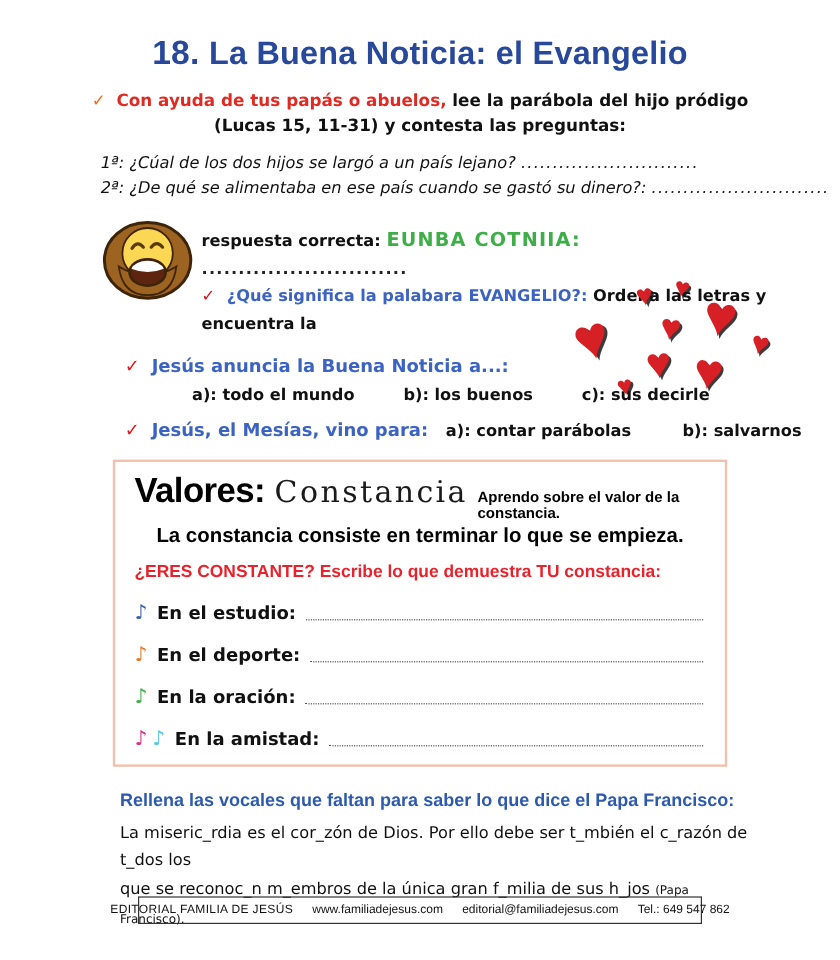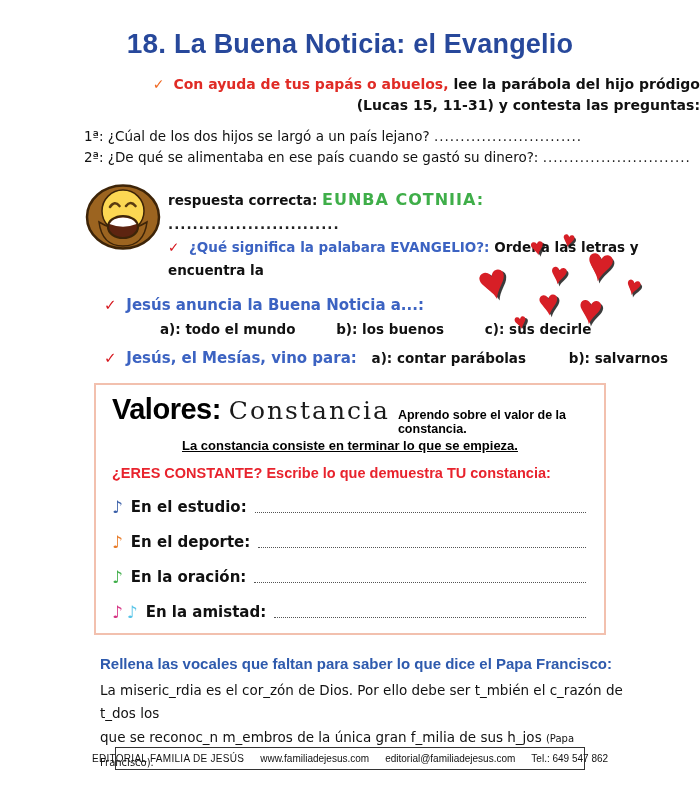--- a/index.html
+++ b/index.html
@@ -5,27 +5,27 @@
   html,body{margin:0;padding:0;}
   body{width:700px;height:800px;background:#fbfbfb;font-family:"Liberation Sans",sans-serif;}
   .page{position:relative;width:700px;height:800px;background:#ffffff;overflow:hidden;}
   .hand{font-family:"DejaVu Sans",sans-serif;}
 
   
   .title{padding-top:28px;text-align:center;font-size:27px;font-weight:bold;color:#27489b;letter-spacing:0.2px;}
   .title .num{font-size:28px;text-align:right;}
 
   
-  .intro{margin-top:14px;text-align:right;font-size:14px;font-weight:bold;line-height:1.5;color:#111;}
+  .intro{margin-top:14px;text-align:center;font-size:14px;font-weight:bold;line-height:1.5;color:#111;}
   .check-orange{color:#f06a25;font-weight:bold;margin-right:4px;}
   .check-red{color:#d6181f;font-weight:bold;margin-right:5px;}
   .red-lead{color:#e02b25;}
 
   
-  .questions{margin:10px 0 0 84px;font-size:13.5px;line-height:1.55;color:#111;font-weight:500;}
+  .questions{margin:10px 0 0 84px;font-size:13.5px;line-height:1.55;color:#111;font-weight:500;font-style:italic;}
   .q-dots{letter-spacing:1px;color:#222;}
 
   
   .evangelio{position:relative;margin-top:18px;min-height:68px;}
   .emoji-wrap{position:absolute;left:84px;top:-2px;width:78px;height:66px;}
   .evangelio-text{margin-left:168px;margin-right:55px;font-size:13.5px;font-weight:bold;line-height:1.7;color:#111;}
   .blue-q{color:#3c63c2;}
   .green-anagram{color:#3fae49;font-size:16px;letter-spacing:1px;}
 
   
@@ -39,21 +39,21 @@
   .quiz-options .opt{margin-right:36px;}
   .quiz-inline{margin-top:12px;}
   .quiz-inline .opt{margin-left:10px;margin-right:28px;font-size:13.5px;font-weight:bold;color:#111;}
 
   
   .valores-box{box-sizing:border-box;margin:16px auto 0;width:512px;border:2px solid #f2c0ae;padding:8px 16px 12px 16px;background:#fff;}
   .valores-head{display:flex;align-items:baseline;justify-content:center;gap:8px;}
   .valores-title{font-size:29px;font-weight:bold;color:#000;letter-spacing:-0.5px;}
   .valores-word{font-family:"DejaVu Serif",serif;font-size:25px;color:#1a1a1a;letter-spacing:2px;}
   .valores-sub{font-size:12.5px;font-weight:bold;color:#000;}
-  .valores-def{text-align:center;font-size:13px;font-weight:bold;margin-top:2px;color:#000;text-decoration:underline;}
+  .valores-def{text-align:center;font-size:17px;font-weight:bold;margin-top:2px;color:#000;}
   .valores-prompt{margin-top:12px;font-size:14.5px;font-weight:bold;color:#e8232d;}
   .v-item{display:flex;align-items:flex-end;margin-top:17px;font-size:15px;font-weight:bold;color:#111;}
   .note{font-size:17px;line-height:1;margin-right:8px;}
   .note-blue{color:#3a5fa8;}
   .note-orange{color:#e87b28;}
   .note-green{color:#3fae49;}
   .note-pink{color:#d63384;}
   .note-lblue{color:#57c4e8;margin-left:-4px;}
   .fill-line{flex:1;border-bottom:1.6px dotted #555;margin:0 2px 3px 8px;height:1px;}
 

